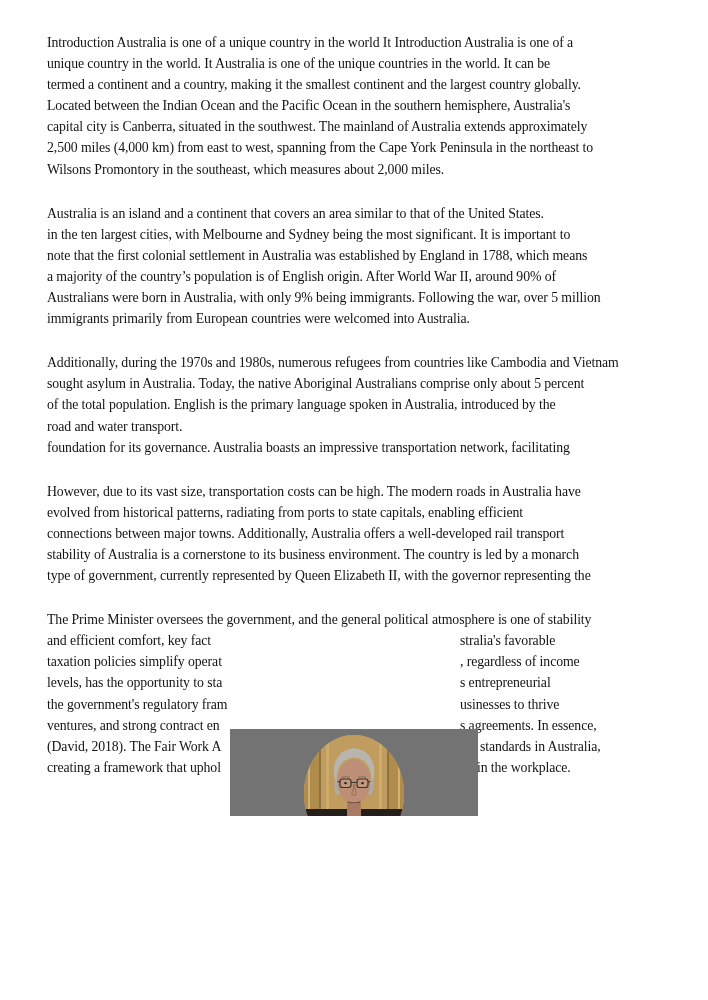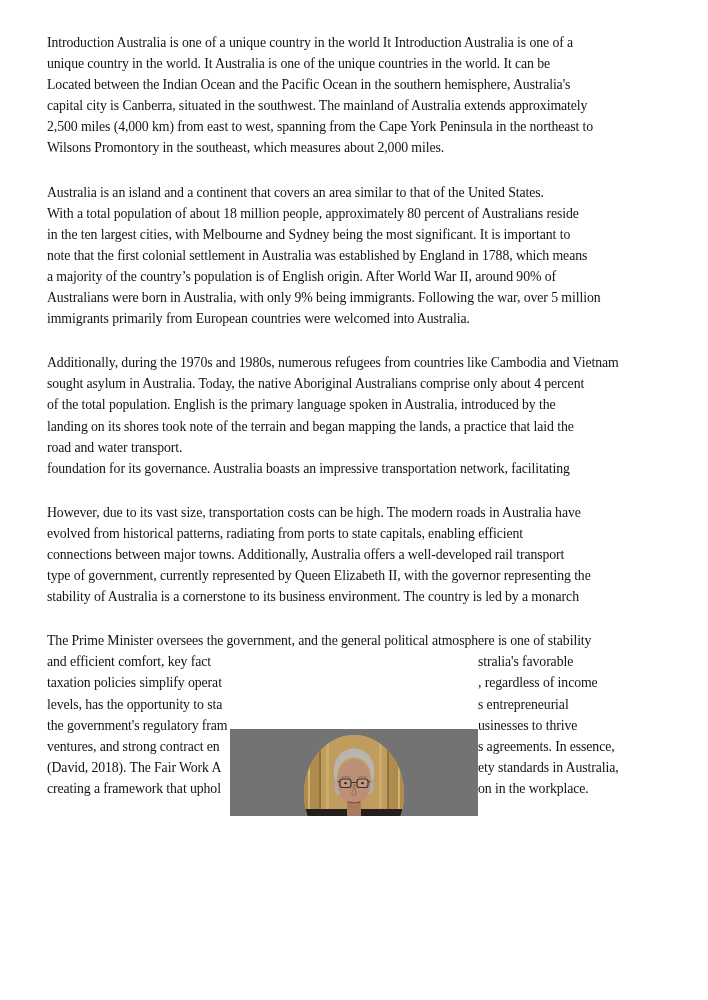--- a/index.html
+++ b/index.html
@@ -6,21 +6,21 @@
   .page{
     position:relative;width:708px;height:816px;background:#ffffff;overflow:hidden;
     font-family:"Liberation Serif","DejaVu Serif",serif;color:#131313;
   }
   .doc{position:absolute;left:47px;top:32px;width:620px;}
   .para{margin:0 0 23px 0;}
   .tline{
     position:relative;white-space:nowrap;
     font-size:13.8px;line-height:21.1px;letter-spacing:-0.1px;
   }
-  .rfrag{position:absolute;left:431px;top:0;white-space:nowrap;font-family:Liberation Serif, serif;}
+  .rfrag{position:absolute;left:413px;top:0;white-space:nowrap;font-family:Liberation Serif, serif;}
   .overlay{
     position:absolute;left:230px;top:729px;width:248px;height:248px;z-index:5;
     text-align:center;
   }
   .photo{
     width:100px;height:118px;margin:6px auto 0;border-radius:50%;overflow:hidden;
     background:#c09c5e;
   }
   .photo svg{display:block;width:100%;height:100%;}
   .contact{
@@ -37,51 +37,50 @@
 </head>
 <body>
 
 <div class="page">
 
   <div class="doc">
 
     <div class="para">
       <div class="tline">Introduction Australia is one of a unique country in the world It Introduction Australia is one of a</div>
       <div class="tline">unique country in the world. It Australia is one of the unique countries in the world. It can be</div>
+      <div class="tline">termed a continent and a country, making it the smallest continent and the largest country globally.</div>
       <div class="tline">Located between the Indian Ocean and the Pacific Ocean in the southern hemisphere, Australia's</div>
       <div class="tline">capital city is Canberra, situated in the southwest. The mainland of Australia extends approximately</div>
       <div class="tline">2,500 miles (4,000 km) from east to west, spanning from the Cape York Peninsula in the northeast to</div>
       <div class="tline">Wilsons Promontory in the southeast, which measures about 2,000 miles.</div>
     </div>
 
     <div class="para">
       <div class="tline">Australia is an island and a continent that covers an area similar to that of the United States.</div>
-      <div class="tline">With a total population of about 18 million people, approximately 80 percent of Australians reside</div>
       <div class="tline">in the ten largest cities, with Melbourne and Sydney being the most significant. It is important to</div>
       <div class="tline">note that the first colonial settlement in Australia was established by England in 1788, which means</div>
       <div class="tline">a majority of the country’s population is of English origin. After World War II, around 90% of</div>
       <div class="tline">Australians were born in Australia, with only 9% being immigrants. Following the war, over 5 million</div>
       <div class="tline">immigrants primarily from European countries were welcomed into Australia.</div>
     </div>
 
     <div class="para">
       <div class="tline">Additionally, during the 1970s and 1980s, numerous refugees from countries like Cambodia and Vietnam</div>
-      <div class="tline">sought asylum in Australia. Today, the native Aboriginal Australians comprise only about 4 percent</div>
+      <div class="tline">sought asylum in Australia. Today, the native Aboriginal Australians comprise only about 5 percent</div>
       <div class="tline">of the total population. English is the primary language spoken in Australia, introduced by the</div>
-      <div class="tline">landing on its shores took note of the terrain and began mapping the lands, a practice that laid the</div>
       <div class="tline">road and water transport.</div>
       <div class="tline">foundation for its governance. Australia boasts an impressive transportation network, facilitating</div>
     </div>
 
     <div class="para">
       <div class="tline">However, due to its vast size, transportation costs can be high. The modern roads in Australia have</div>
       <div class="tline">evolved from historical patterns, radiating from ports to state capitals, enabling efficient</div>
       <div class="tline">connections between major towns. Additionally, Australia offers a well-developed rail transport</div>
+      <div class="tline">stability of Australia is a cornerstone to its business environment. The country is led by a monarch</div>
       <div class="tline">type of government, currently represented by Queen Elizabeth II, with the governor representing the</div>
-      <div class="tline">stability of Australia is a cornerstone to its business environment. The country is led by a monarch</div>
     </div>
 
     <div class="para">
       <div class="tline">
         <span>The Prime Minister oversees the government, and the general political atmosphere is one of stability</span><span class="rfrag"></span>
       </div>
       <div class="tline">
         <span>and efficient comfort, key fact</span><span class="rfrag">stralia's favorable</span>
       </div>
       <div class="tline">

